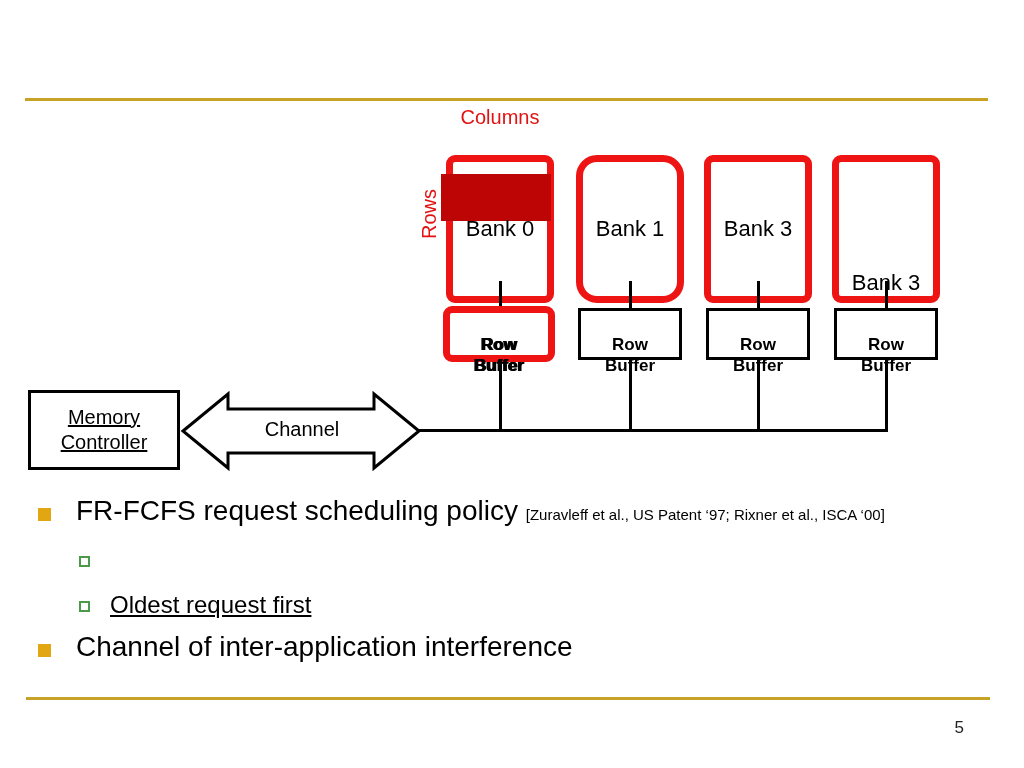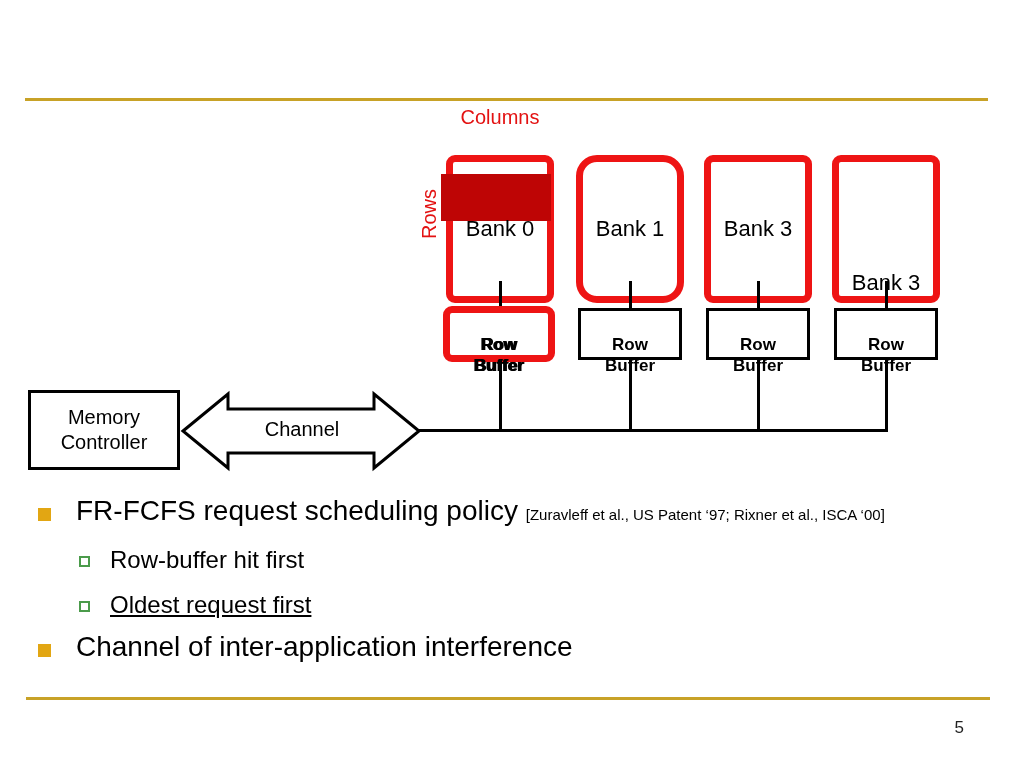--- a/index.html
+++ b/index.html
@@ -70,21 +70,21 @@
   }
   .rbuf-hot .rb-label{text-shadow:0.7px 0 0 #000, -0.7px 0 0 #000;}
   .rb-label{display:inline-block;word-spacing:9999px;margin-top:44px;}
   .rb-1{left:578px;} .rb-2{left:706px;} .rb-3{left:834px;}
 
   
   .mc-box{
     left:28px;top:390px;width:152px;height:80px;box-sizing:border-box;
     border:3px solid #000;background:#fff;
     display:flex;align-items:center;justify-content:center;text-align:center;
-    font-size:20px;line-height:1.25;
+    font-size:20px;line-height:1.25;text-decoration:underline;
   }
   .arrow-svg{left:180px;top:390px;}
   .channel-label{
     left:232px;top:418px;width:140px;text-align:center;font-size:20px;z-index:3;
   }
 
   
   .bullet-sq{width:13px;height:13px;background:var(--bullet-gold,#E2A613);}
   .b1-sq{left:38px;top:508px;}
   .b2-sq{left:38px;top:644px;}
@@ -160,21 +160,20 @@
   </svg>
   <div class="abs channel-label">Channel</div>
 
   <div class="abs bullet-sq b1-sq"></div>
   <div class="abs bullet-text b1-text">
     <span>FR-FCFS request scheduling policy</span>
     <span class="cite">[Zuravleff et al., US Patent ‘97; Rixner et al., ISCA ‘00]</span>
   </div>
 
   <div class="abs sub-sq s1-sq"></div>
-  <div class="abs sub-text s1-text">Row-buffer hit first</div>
 
   <div class="abs sub-sq s2-sq"></div>
   <div class="abs sub-text s2-text">Oldest request first</div>
 
   <div class="abs bullet-sq b2-sq"></div>
   <div class="abs bullet-text b2-text">Channel of inter-application interference</div>
 
   <div class="abs rule rule-bottom"></div>
   <div class="abs page-number">5</div>
 

